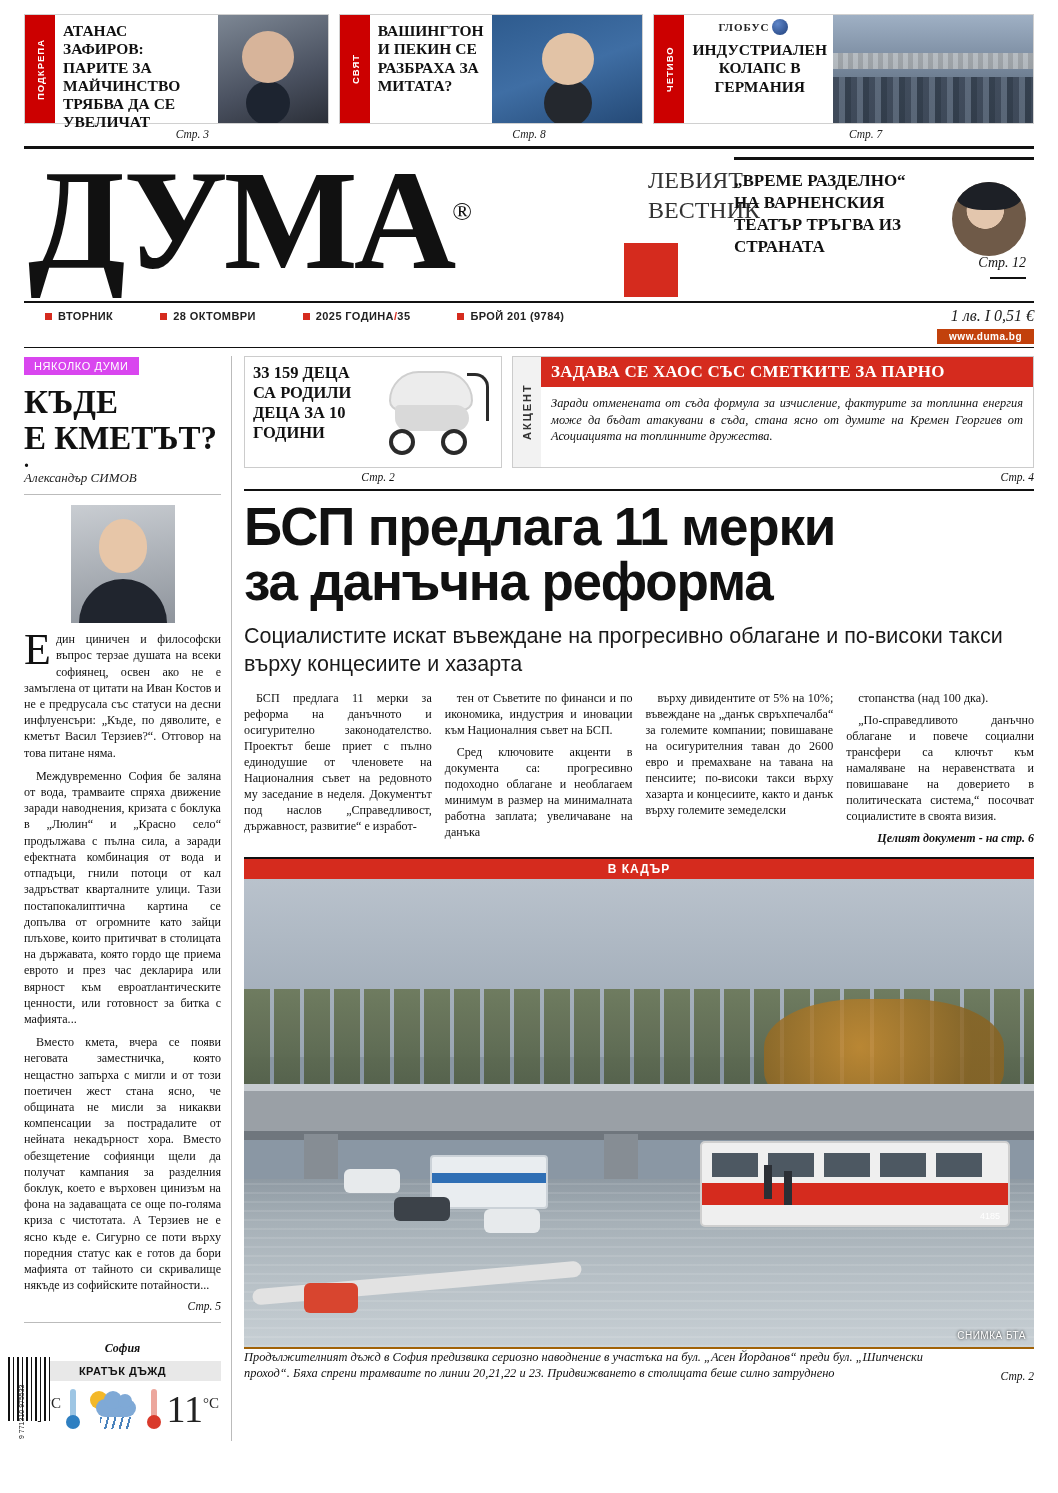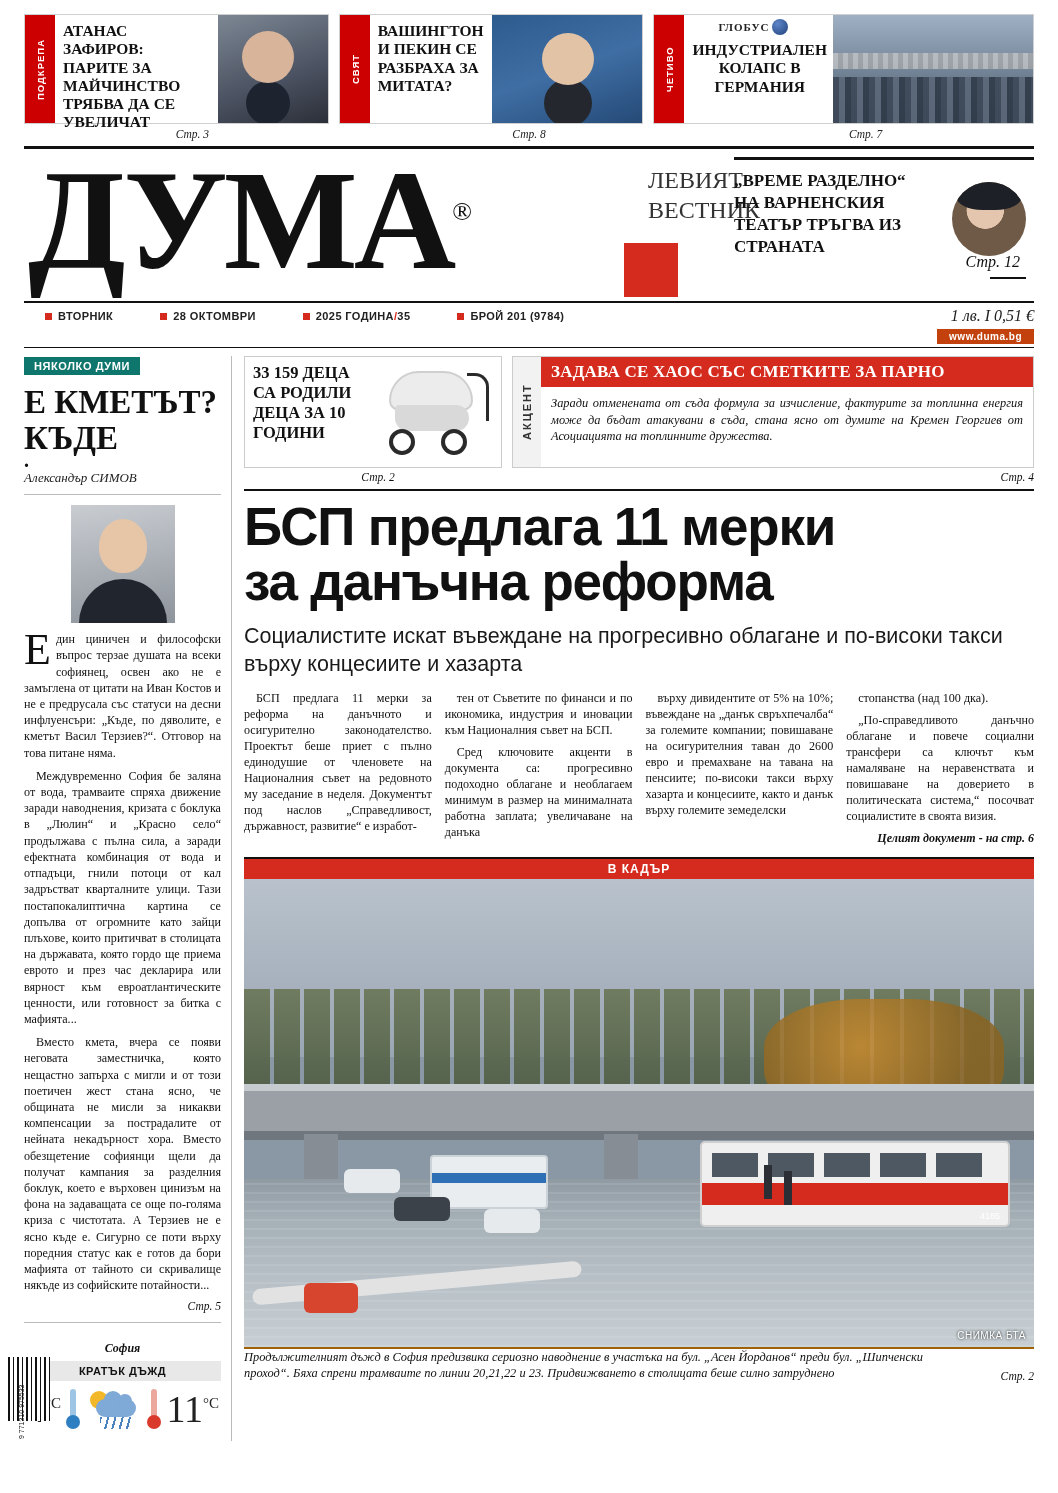--- a/index.html
+++ b/index.html
@@ -72,40 +72,40 @@
   .promo .ptxt {
     font-family:"Liberation Serif", serif; font-weight:bold; font-size:17px;
     line-height:1.3; color:#111; width:185px; text-transform:uppercase;
   }
   .promo .avatar {
     position:absolute; right:8px; top:22px; width:74px; height:74px; border-radius:50%;
     background:radial-gradient(circle at 45% 38%,#e3c6ad 0 30%,#6f5a48 31% 100%);
     overflow:hidden;
   }
   .promo .avatar::after { content:""; position:absolute; left:4px; top:-6px; width:66px; height:34px; background:#1d2026; border-radius:50% 50% 40% 40%; }
-  .promo .pref { position:absolute; right:14px; bottom:10px; font-family:"Liberation Serif",serif; font-style:italic; font-size:16px; }
+  .promo .pref { position:absolute; right:8px; bottom:10px; font-family:"Liberation Serif",serif; font-style:italic; font-size:14px; }
   .promo .underline { position:absolute; right:8px; bottom:2px; width:36px; height:2px; background:#111; }
 
   
   .inforule { height:2px; background:#111; }
   .infobar { display:flex; align-items:center; height:26px; font-size:11px; font-weight:bold; color:#222; letter-spacing:.4px; }
   .infobar .sq { width:7px; height:7px; background:#d52b1e; display:inline-block; margin-right:6px; }
   .infobar .it { margin-right:26px; display:flex; align-items:center;padding-left:21px; }
   .infobar .price { margin-left:auto; font-family:"Liberation Serif",serif; font-style:italic; font-size:16px; font-weight:normal; letter-spacing:0; }
   .infobar .slash { color:#d52b1e; }
   .webbar { display:flex; justify-content:flex-end; }
   .weburl { background:#c2410c; color:#fff; font-size:10px; font-weight:bold; padding:2px 12px; letter-spacing:.5px; }
   .rule-thin { height:1px; background:#111; margin-top:3px; }
 
   
   .main { display:flex; margin-top:8px; }
   .leftcol { width:208px; padding-right:10px; border-right:1px solid #bbb; position:relative; }
   .rightcol { flex:1; padding-left:12px; }
 
-  .kicker { background:#0f766e; color:#fff; font-size:11px; font-weight:bold; padding:3px 10px; display:inline-block; letter-spacing:.6px; }
+  .kicker { background:#d946ef; color:#fff; font-size:11px; font-weight:normal; padding:3px 10px; display:inline-block; letter-spacing:.6px; }
   .op-title { font-family:"Liberation Serif",serif; font-weight:bold; font-size:33px; line-height:1.08; margin:10px 0 6px; color:#111; }
   .op-dot { font-size:20px; line-height:.4; }
   .op-author { font-family:"Liberation Serif",serif; font-style:italic; font-size:13px; color:#222; border-bottom:1px solid #bbb; padding-bottom:8px; }
   .op-photo { width:104px; height:118px; margin:10px auto 8px; background:linear-gradient(170deg,#c9cdd2,#8e949c); position:relative; overflow:hidden; }
   .op-photo::before{ content:""; position:absolute; left:28px; top:14px; width:48px; height:54px; border-radius:50% 50% 46% 46%; background:#e7c6a8; }
   .op-photo::after{ content:""; position:absolute; left:8px; bottom:0; width:88px; height:44px; background:#20252e; border-radius:44px 44px 0 0; }
   .op-body { font-family:"Liberation Serif",serif; font-size:12.1px; line-height:1.34; text-align:justify; color:#111; hyphens:auto; }
   .op-body p { margin:0 0 7px; text-indent:12px; }
   .op-body p.first { text-indent:0; }
   .dropcap { float:left; font-family:"Liberation Serif",serif; font-size:44px; line-height:34px; padding:2px 5px 0 0; font-weight:normal; }
@@ -288,22 +288,22 @@
   <div class="webbar">
     <span class="weburl">www.duma.bg</span>
   </div>
   <div class="rule-thin"></div>
 
   <div class="main">
 
     <div class="leftcol">
       <span class="kicker">НЯКОЛКО ДУМИ</span>
       <div class="op-title">
+        <div>КЪДЕ</div>
         <div>Е КМЕТЪТ?</div>
-        <div>КЪДЕ</div>
         <div class="op-dot">.</div>
       </div>
       <div class="op-author">Александър СИМОВ</div>
       <div class="op-photo"></div>
       <div class="op-body">
         <p class="first"><span class="dropcap">Е</span><span>дин циничен и философски въпрос терзае душата на всеки софиянец, освен ако не е замъглена от цитати на Иван Костов и не е предрусала със статуси на десни инфлуенсъри: „Къде, по дяволите, е кметът Васил Терзиев?“. Отговор на това питане няма.</span></p>
         <p>Междувременно София бе заляна от вода, трамваите спряха движение заради наводнения, кризата с боклука в „Люлин“ и „Красно село“ продължава с пълна сила, а заради ефектната комбинация от вода и отпадъци, гнили потоци от кал задръстват кварталните улици. Тази постапокалиптична картина се допълва от огромните като зайци плъхове, които притичват в столицата на държавата, която гордо ще приема еврото и през час декларира или вярност към евроатлантическите ценности, или готовност за битка с мафията...</p>
         <p>Вместо кмета, вчера се появи неговата заместничка, която нещастно запърха с мигли и от този поетичен жест стана ясно, че общината не мисли за никакви компенсации за пострадалите от нейната некадърност хора. Вместо обезщетение софиянци щели да получат кампания за разделния боклук, което е върховен цинизъм на фона на задаващата се още по-голяма криза с чистотата. А Терзиев не е ясно къде е. Сигурно се поти върху поредния статус как е готов да бори мафията от тайното си скривалище някъде из софийските потайности...</p>
       </div>
       <div class="op-ref">Стр. 5</div>

